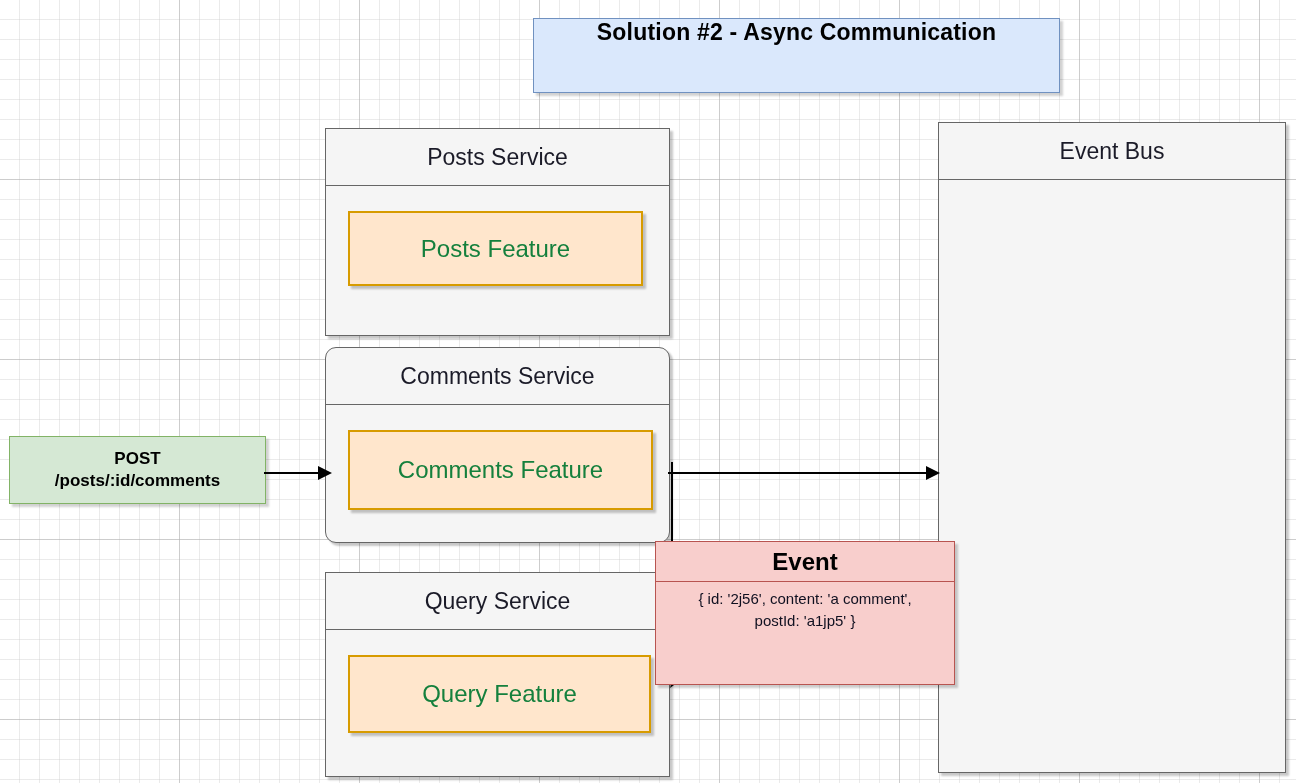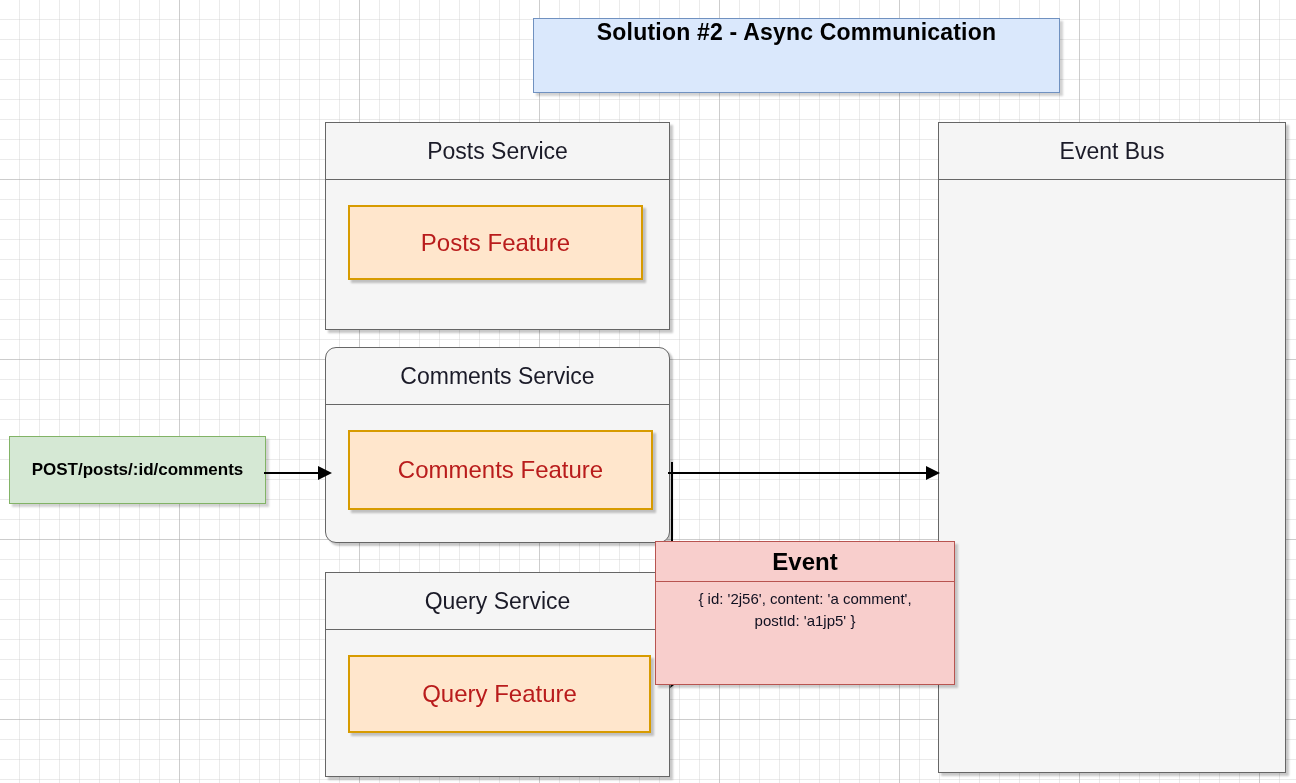--- a/index.html
+++ b/index.html
@@ -88,44 +88,44 @@
     background-color: #ffe6cc;
     border: 2px solid #d79b00;
     display: flex;
     align-items: center;
     justify-content: center;
     box-sizing: border-box;
     box-shadow: 3px 3px 2px rgba(0,0,0,0.22);
   }
   .feature-text {
     font-size: 24px;
-    color: #b91c1c;
-    white-space: nowrap;
-  }
-
-  
-  #posts-service   { left: 325px; top: 122px; width: 345px; height: 208px; }
+    color: #15803d;
+    white-space: nowrap;
+  }
+
+  
+  #posts-service   { left: 325px; top: 128px; width: 345px; height: 208px; }
   #comments-service{ left: 325px; top: 347px; width: 345px; height: 196px; border-radius: 11px; }
   #query-service   { left: 325px; top: 572px; width: 345px; height: 205px; }
   #event-bus       { left: 938px; top: 122px; width: 348px; height: 651px; }
 
   #posts-service .feature-box    { left: 22px; top: 25px; width: 295px; height: 75px; }
   #comments-service .feature-box { left: 22px; top: 25px; width: 305px; height: 80px; }
   #query-service .feature-box    { left: 22px; top: 25px; width: 303px; height: 78px; }
 
   
   #post-box {
     left: 9px;
     top: 436px;
     width: 257px;
     height: 68px;
     background-color: #d5e8d4;
     border: 1px solid #82b366;
     display: flex;
-    flex-direction: row;
+    flex-direction: column;
     align-items: center;
     justify-content: center;
     box-shadow: 3px 3px 2px rgba(0,0,0,0.18);
   }
   #post-box .post-line {
     font-size: 17px;
     font-weight: bold;
     color: #000000;
     line-height: 1.28;
     white-space: nowrap;

